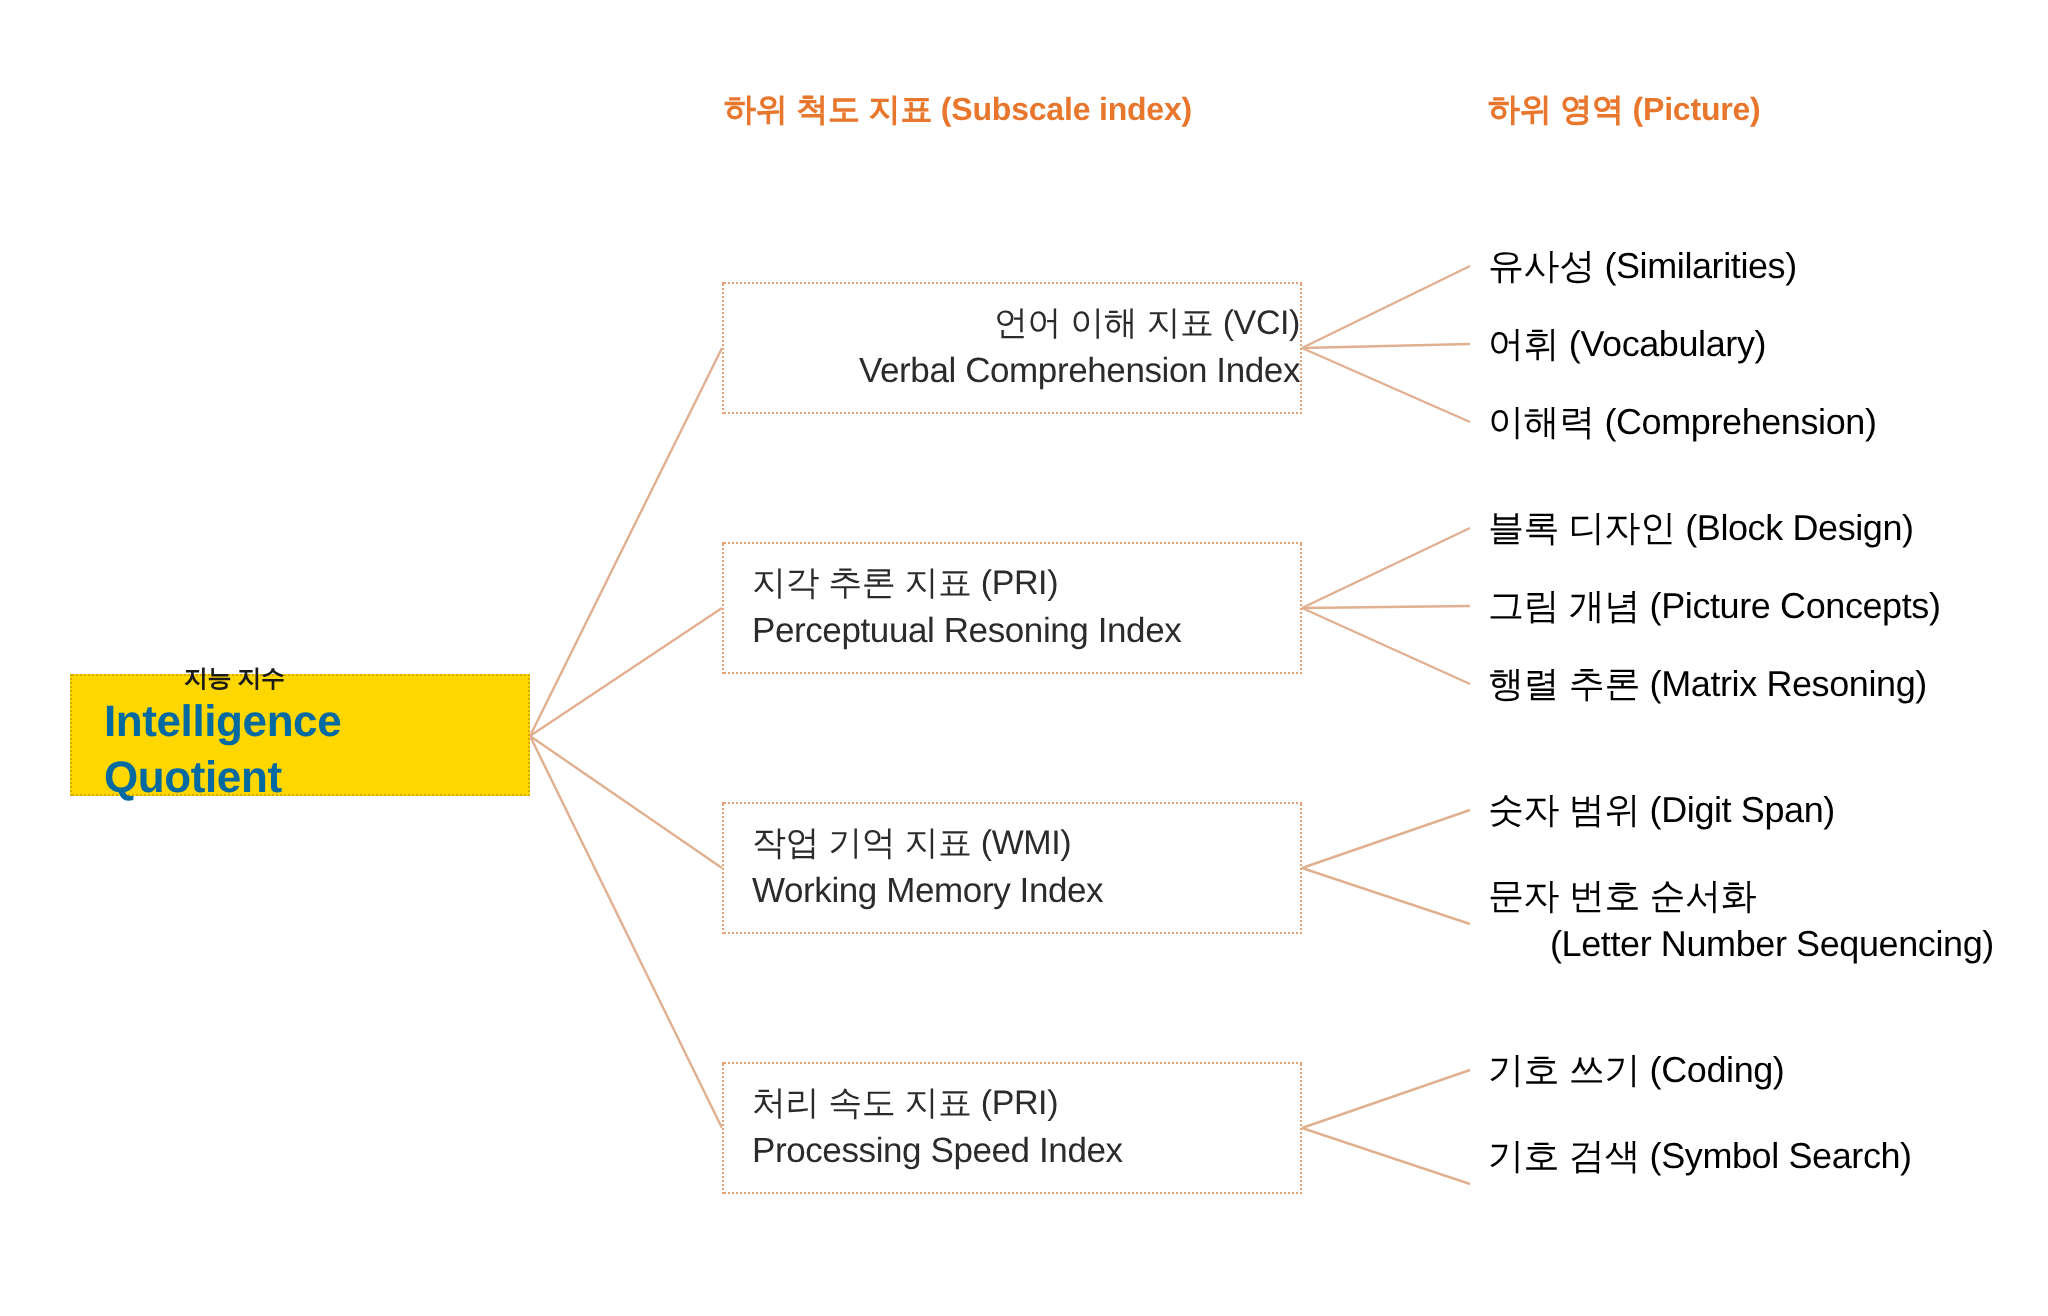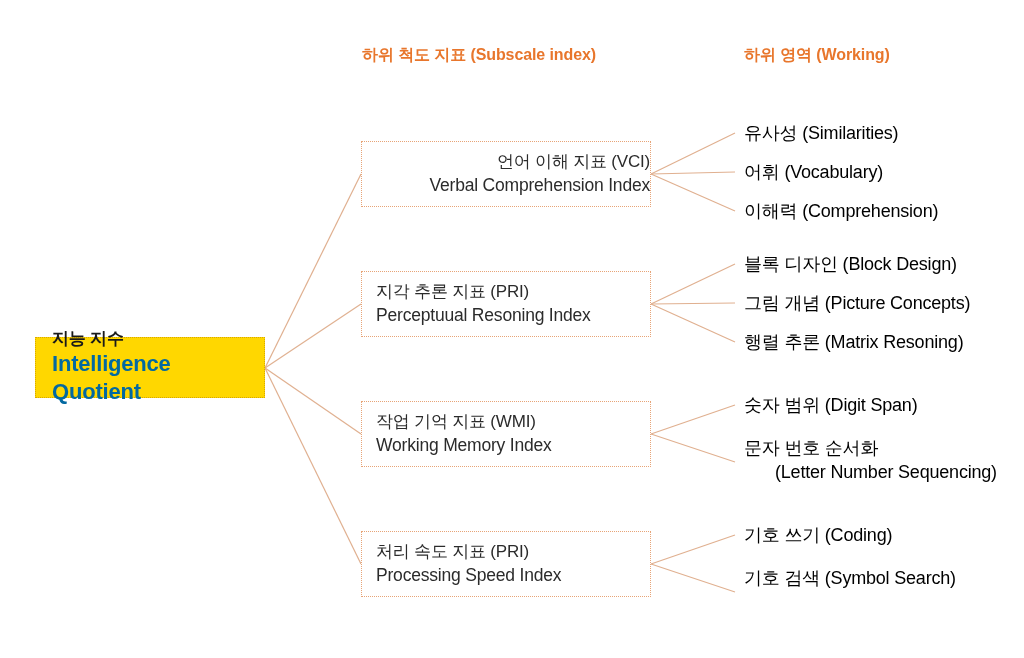--- a/index.html
+++ b/index.html
@@ -53,25 +53,26 @@
     height: 61px;
     background: #ffd700;
     border: 1px dotted #d8a800;
     box-sizing: border-box;
     display: flex;
     flex-direction: column;
     justify-content: center;
     padding-left: 16px;
   }
   #root-node .line1 {
-    font-size: 17px;
+    font-size: 12px;
     font-weight: bold;
     color: #1a1a1a;
     line-height: 1.28;
     letter-spacing: -0.2px;
+    margin-left: 40px;
   }
   #root-node .line2 {
     font-size: 22px;
     font-weight: bold;
     color: #0369a1;
     line-height: 1.28;
     letter-spacing: -0.2px;
   }
 
   
@@ -156,21 +157,21 @@
 
       <line x1="651" y1="434" x2="735" y2="405"></line>
       <line x1="651" y1="434" x2="735" y2="462"></line>
 
       <line x1="651" y1="564" x2="735" y2="535"></line>
       <line x1="651" y1="564" x2="735" y2="592"></line>
     </g>
   </svg>
 
   <div class="col-header" id="header-subscale">하위 척도 지표 (Subscale index)</div>
-  <div class="col-header" id="header-subtests">하위 영역 (Working)</div>
+  <div class="col-header" id="header-subtests">하위 영역 (Picture)</div>
 
   <div id="root-node">
     <span class="line1">지능 지수</span>
     <span class="line2">Intelligence Quotient</span>
   </div>
 
   <div class="subscale-box" id="box-vci">
     <span class="ko">언어 이해 지표 (VCI)</span>
     <span class="en">Verbal Comprehension Index</span>
   </div>

